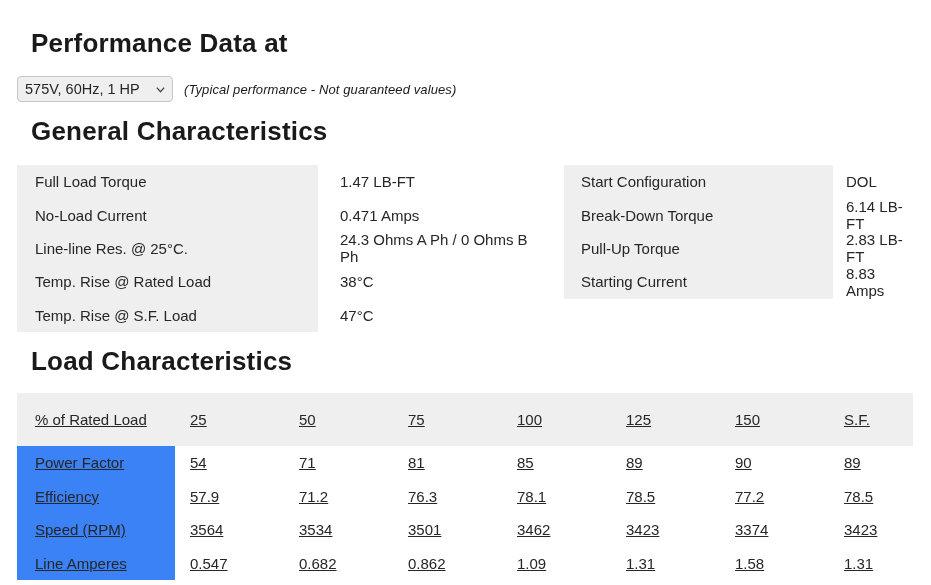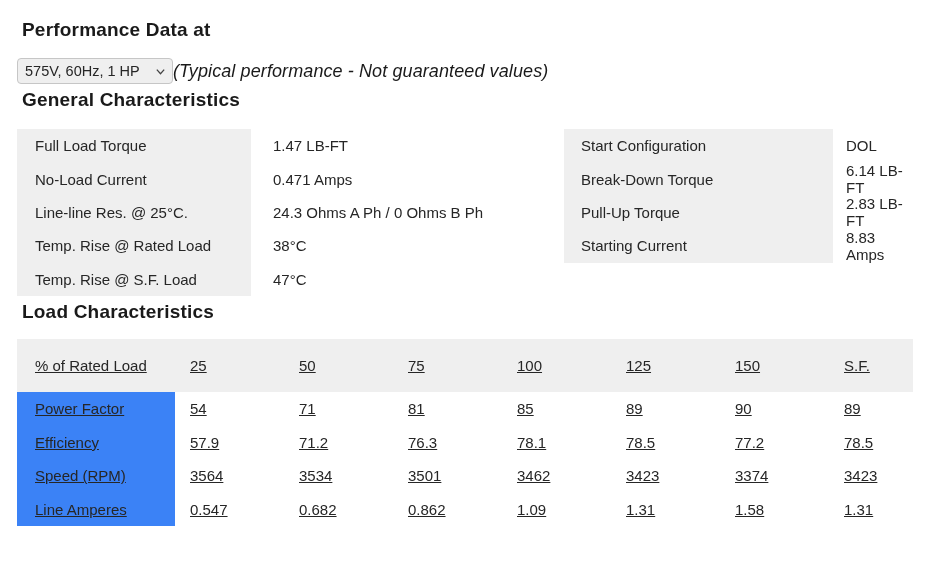--- a/index.html
+++ b/index.html
@@ -10,24 +10,24 @@
     width: 931px;
   }
   .page {
     width: 931px;
     height: 585px;
     padding: 10px 18px 0 17px;
     background: #fff;
     overflow: hidden;
   }
   h2.section-title {
-    font-size: 19px;
+    font-size: 26px;
     font-weight: 700;
     color: #1a1a1a;
-    margin: 5px;
+    margin: 14px;
     letter-spacing: 0.2px;
   }
   .title-top { padding-top: 4px; }
 
   
   .selector-row {
     margin-top: 17px;
     display: flex;
     align-items: center;
     height: 26px;
@@ -54,43 +54,44 @@
     position: absolute;
     right: 7px;
     top: 8px;
     pointer-events: none;
     width: 11px;
     height: 11px;
     display: inline-block;
   }
   .perf-note {
     font-style: italic;
-    font-size: 18px;
+    font-size: 13px;
     color: #1a1a1a;
+    margin-left: 11px;
     letter-spacing: 0.1px;
   }
 
   
   .gc-heading { margin-top: 28px; }
   .general-tables {
     display: flex;
     margin-top: 18px;
   }
   .gc-table { font-size: 15px; }
   .gc-left { width: 523px; margin-right: 16px; }
   .gc-right { width: 357px; padding-left: 8px; }
   .gc-row { display: flex; height: 33.4px; }
   .gc-label {
     background: #efefef;
     display: flex;
     align-items: center;
     padding-left: 18px;
     flex: none;
   }
-  .gc-left .gc-label { width: 234px; }
+  .gc-left .gc-label { width: 301px; }
   .gc-right .gc-label { width: 269px; padding-left: 17px; }
   .gc-value {
     display: flex;
     align-items: center;
     flex: 1;
   }
   .gc-left .gc-value { padding-left: 14px; margin-left: 8px; }
   .gc-right .gc-value { padding-left: 13px; }
 
   

